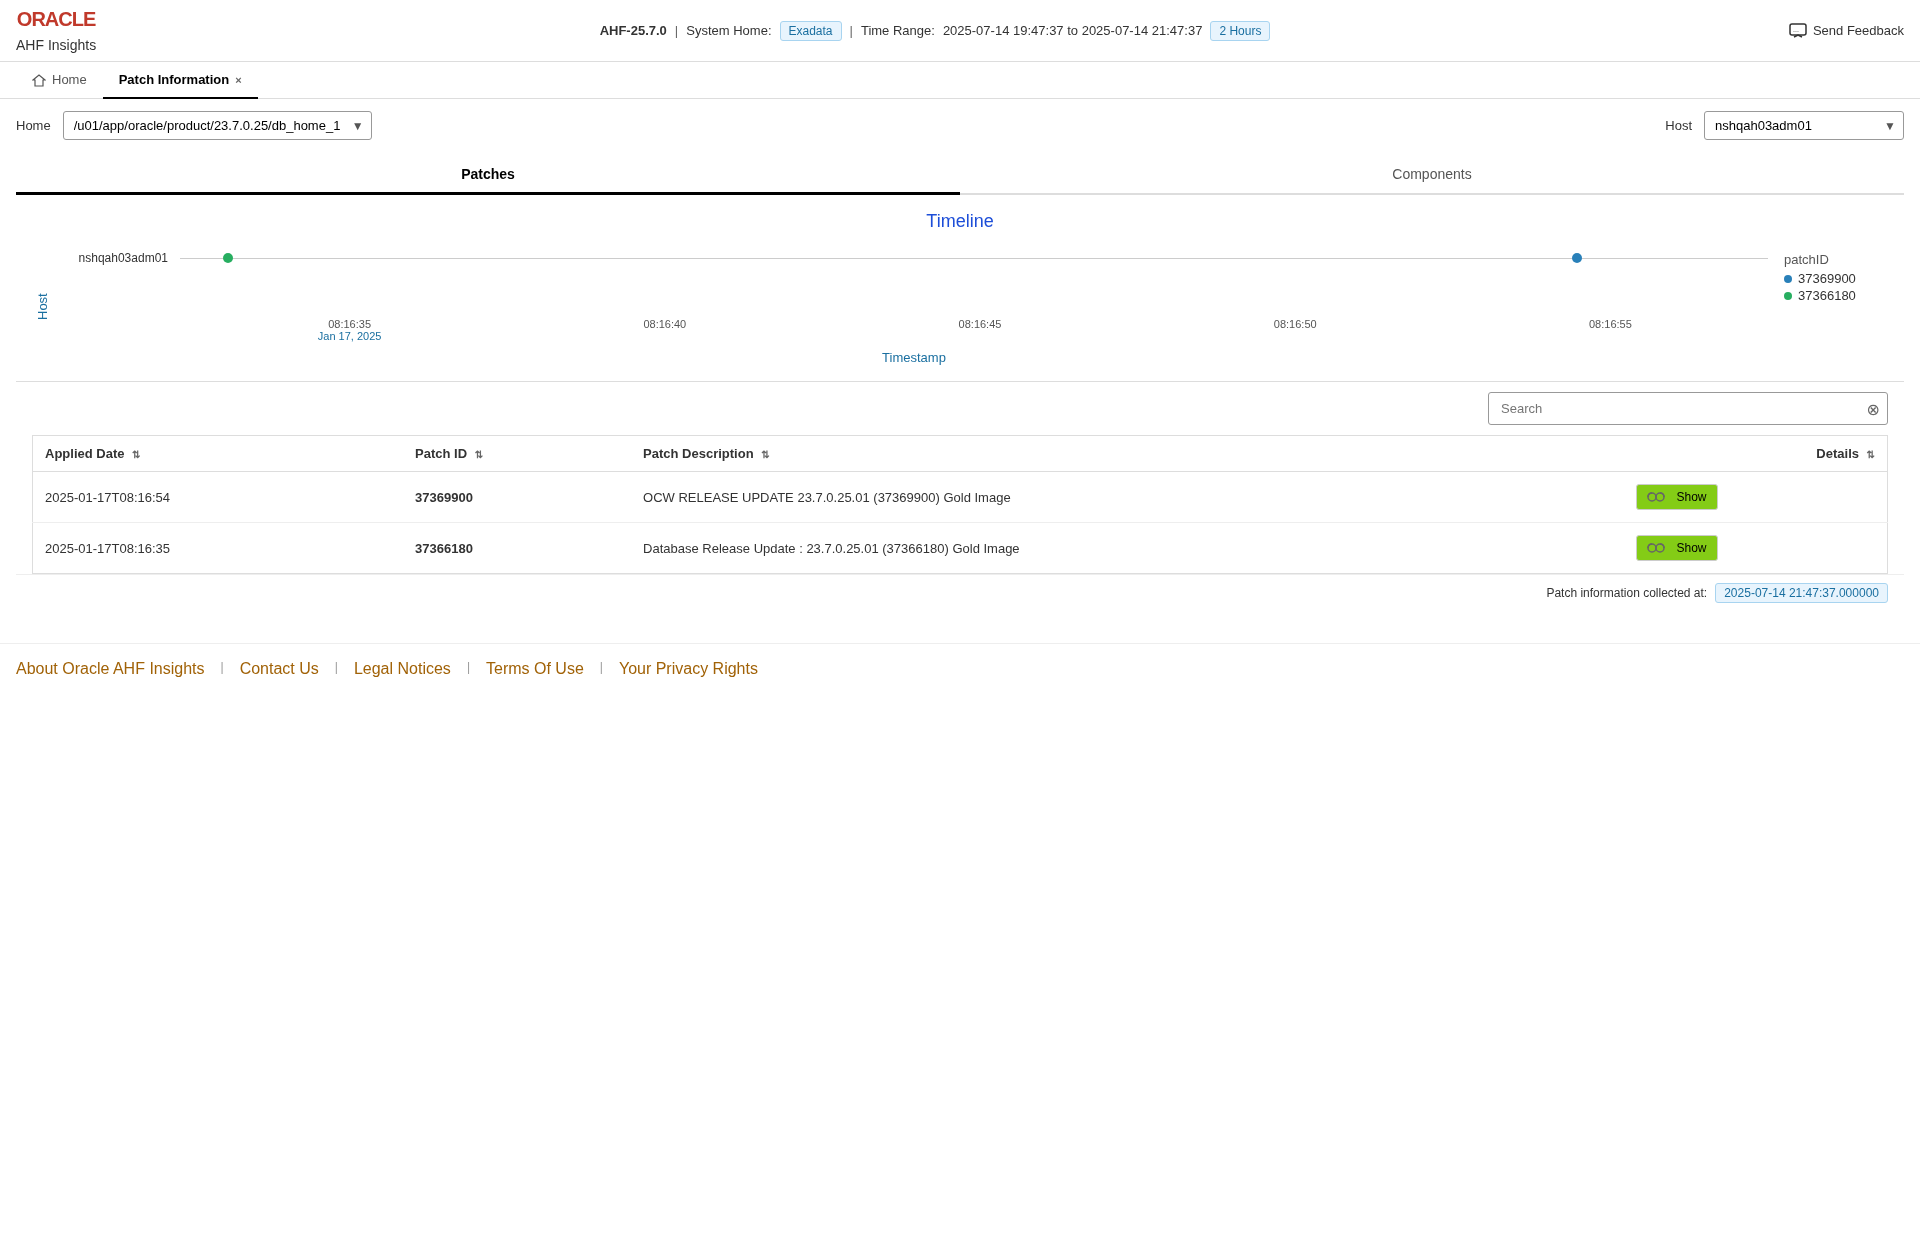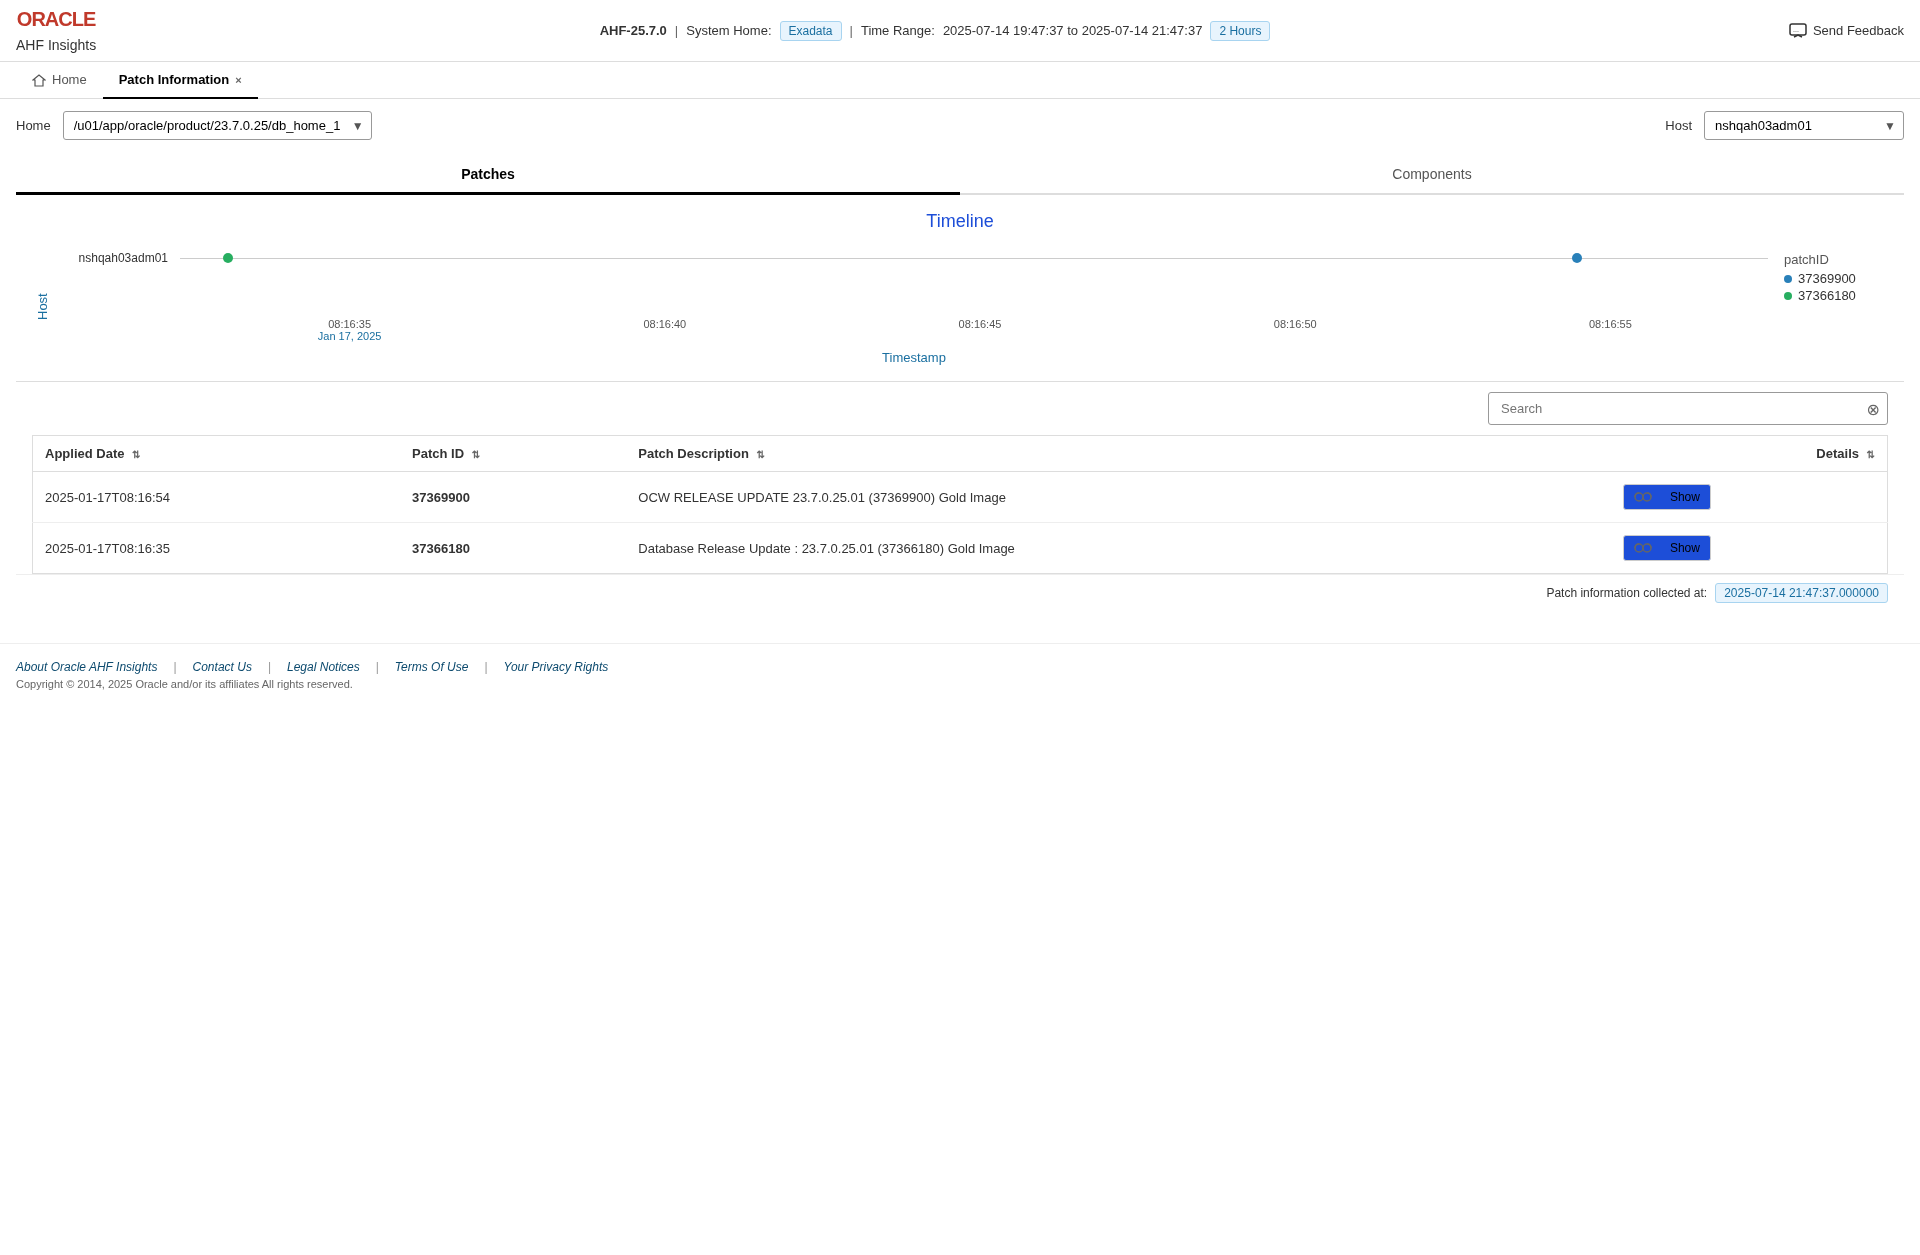--- a/index.html
+++ b/index.html
@@ -322,24 +322,24 @@
     td {
       padding: 12px 12px;
       border-bottom: 1px solid #eee;
       font-size: 13px;
     }
     tr:last-child td { border-bottom: none; }
     .sort-icon { font-size: 10px; color: #666; margin-left: 4px; }
     .show-btn {
       display: flex;
       align-items: center;
-      gap: 18px;
+      gap: 12px;
       padding: 5px 10px;
       border: 1px solid #ccc;
-      background: #1d4ed8;
+      background: #84cc16;
       border-radius: 3px;
       cursor: pointer;
       font-size: 12px;
     }
     .patch-id-bold { font-weight: bold; }
 
     
     .collection-info {
       display: flex;
       justify-content: flex-end;
@@ -365,24 +365,23 @@
       margin-top: 20px;
       border-top: 1px solid #eee;
     }
     .footer-links {
       display: flex;
       gap: 16px;
       flex-wrap: wrap;
       margin-bottom: 4px;
     }
     .footer-links a {
-      color: #0c4a6e;
+      color: #a16207;
       text-decoration: none;
-      font-size: 12px;
-      font-style: italic;
+      font-size: 16px;
     }
     .footer-separator {
       color: #999;
       font-size: 12px;
     }
     .footer-copyright {
       font-size: 11px;
       color: #666;
     }
 
@@ -602,14 +601,13 @@
     <a href="#">About Oracle AHF Insights</a>
     <span class="footer-separator">|</span>
     <a href="#">Contact Us</a>
     <span class="footer-separator">|</span>
     <a href="#">Legal Notices</a>
     <span class="footer-separator">|</span>
     <a href="#">Terms Of Use</a>
     <span class="footer-separator">|</span>
     <a href="#">Your Privacy Rights</a>
   </div>
-  <div class="footer-copyright">Copyright © 2014, 2025 Oracle and/or its affiliates All rights reserved.</div>
 </div>
 
 </body></html>

